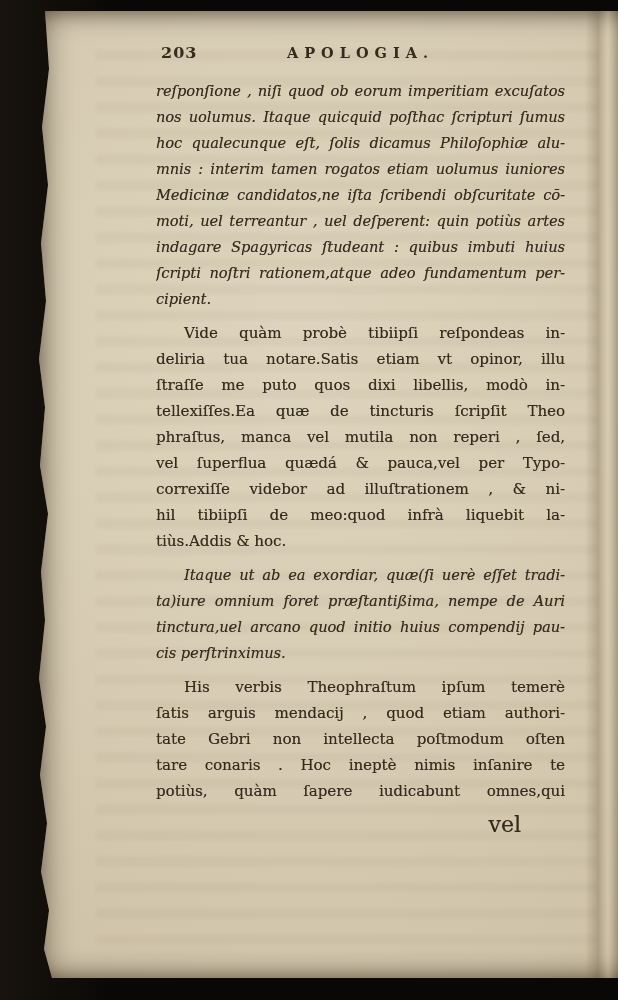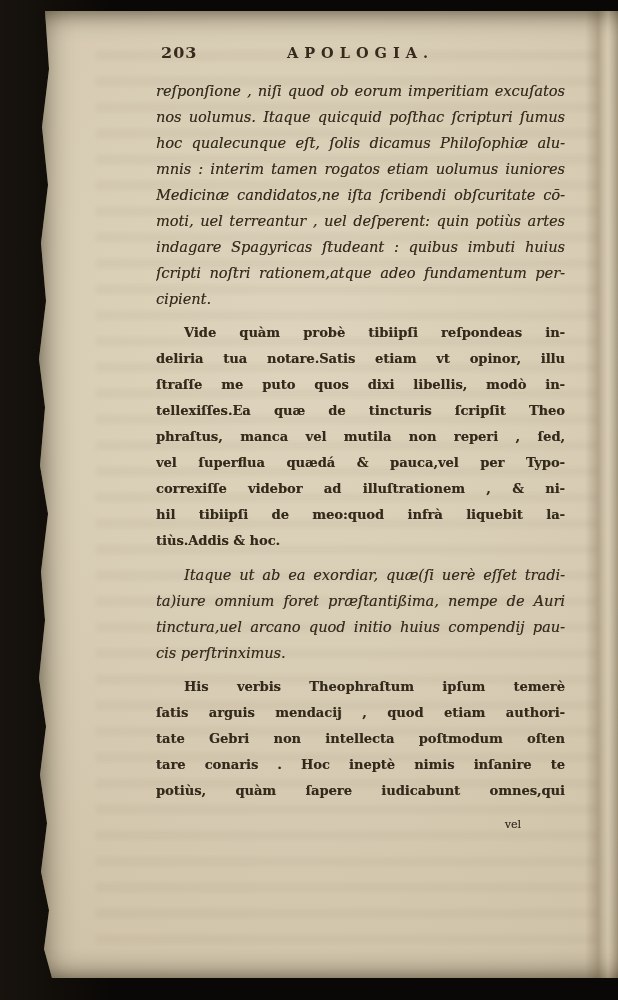--- a/index.html
+++ b/index.html
@@ -101,43 +101,43 @@
     position: absolute;
     left: 112px;
     top: 59px;
     width: 425px;
     color: #342a1b;
     text-shadow: 0.3px 0.3px 0.6px rgba(40,30,15,0.45);
   }
   .para { margin: 8px; }
   .para + .para { margin-top: 6px; }
   .para.roman {
-    font-size: 13px;
-    font-weight: 700;
+    font-size: 15px;
+    font-weight: 400;
   }
   .para.italic {
     font-size: 14.5px;
     font-style: italic;
   }
   .line {
     height: 26px;
     line-height: 26px;
     text-align: justify;
     text-align-last: justify;
     overflow: hidden;
     white-space: normal;
   }
   .line.indent { text-indent: 28px; }
   .line.no-stretch { text-align-last: left; }
   .catchword-row {
     height: 26px;
     line-height: 26px;
     text-align: right;
     padding-right: 52px;
-    font-size: 11px;
+    font-size: 22px;
   }
 </style>
 </head>
 <body>
 
 <div class="scan-frame">
   <div class="paper">
     <div class="bleedthrough"></div>
     <div class="right-crease"></div>
 

